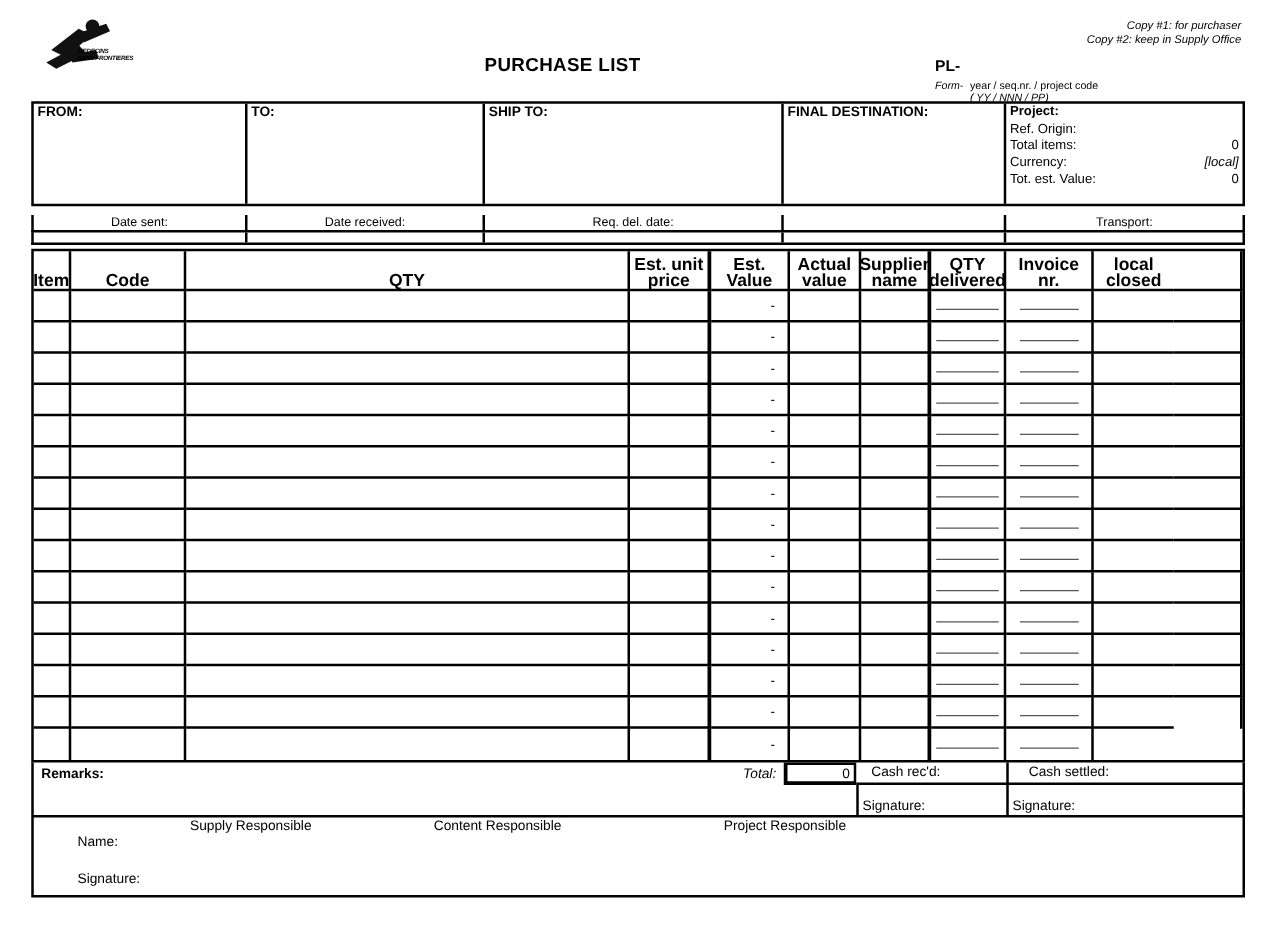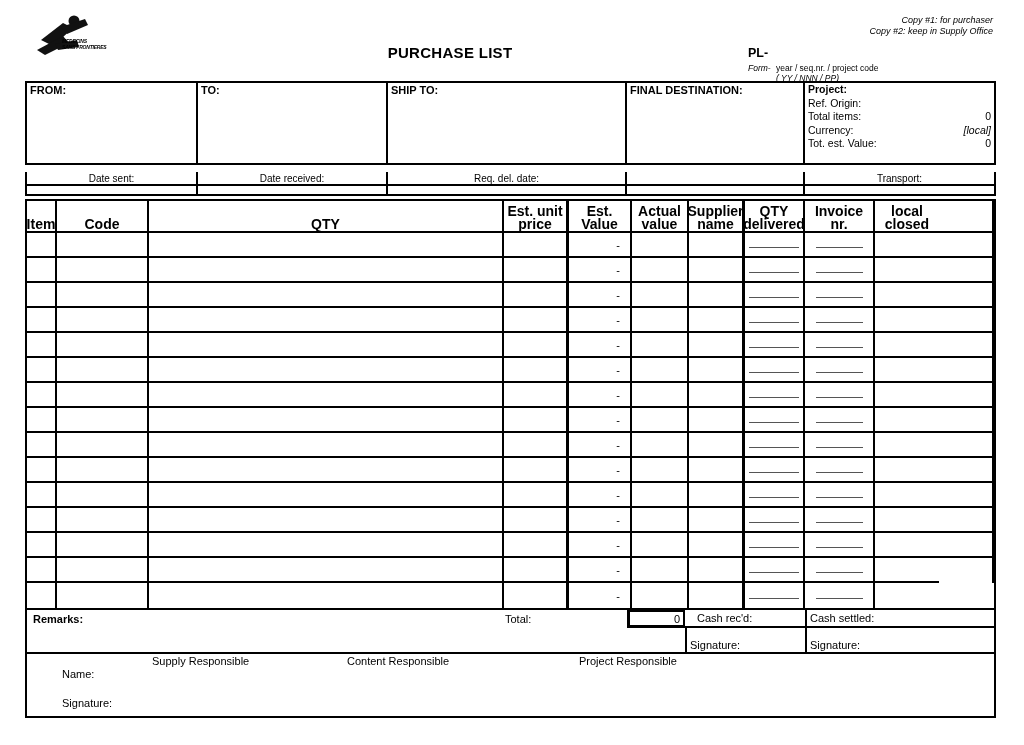--- a/index.html
+++ b/index.html
@@ -47,24 +47,24 @@
   .c4,.c7{border-right-width:3px;}
   .c10{border-right:none;}
   .td.lastrow{border-bottom:none;}
   .td.cell-est{justify-content:flex-end;padding-right:10px;}
   .fill-line{display:inline-block;height:0;border-bottom:1.5px solid #555;margin-top:6px;}
   .fl-w50{width:50px;}
   .fl-w47{width:47px;}
 
   
   .remarks-box{position:absolute;left:25px;top:610px;width:602px;height:42px;box-sizing:border-box;border-left:2px solid #000;font-size:11px;font-weight:bold;padding:3px 6px;}
-  .total-label{position:absolute;left:505px;top:611px;width:116px;text-align:left;font-size:11px;line-height:16px;}
+  .total-label{position:absolute;left:505px;top:611px;width:116px;text-align:right;font-size:11px;line-height:16px;font-style:italic;}
   .total-cell{position:absolute;left:627px;top:610px;width:58px;height:18px;box-sizing:border-box;border:2px solid #000;border-left-width:3px;border-bottom-width:3px;font-size:11px;display:flex;align-items:center;justify-content:flex-end;padding-right:3px;}
   .cash-recd{position:absolute;left:685px;top:610px;width:120px;height:18px;box-sizing:border-box;border-bottom:2px solid #000;font-size:11px;display:flex;align-items:center;padding-left:12px;}
-  .cash-settled{position:absolute;left:805px;top:610px;width:191px;height:18px;box-sizing:border-box;border-left:2px solid #000;border-right:2px solid #000;border-bottom:2px solid #000;font-size:11px;display:flex;align-items:center;padding-left:3px;}
+  .cash-settled{position:absolute;left:805px;top:610px;width:191px;height:18px;box-sizing:border-box;border-left:2px solid #000;border-right:2px solid #000;border-bottom:2px solid #000;font-size:11px;display:flex;align-items:center;padding-left:16px;}
   .sig-cell-1{position:absolute;left:685px;top:628px;width:120px;height:24px;box-sizing:border-box;border-left:2px solid #000;font-size:11px;display:flex;align-items:flex-end;padding:0 0 1px 3px;}
   .sig-cell-2{position:absolute;left:805px;top:628px;width:191px;height:24px;box-sizing:border-box;border-left:2px solid #000;border-right:2px solid #000;font-size:11px;display:flex;align-items:flex-end;padding:0 0 1px 3px;}
   .sign-block{position:absolute;left:25px;top:652px;width:971px;height:66px;box-sizing:border-box;border:2px solid #000;font-size:11px;}
   .resp{position:absolute;top:1px;width:200px;}
   .resp-supply{left:125px;}
   .resp-content{left:320px;}
   .resp-project{left:552px;}
   .name-label{position:absolute;left:35px;top:14px;}
   .sig-label{position:absolute;left:35px;top:43px;}
 </style>

